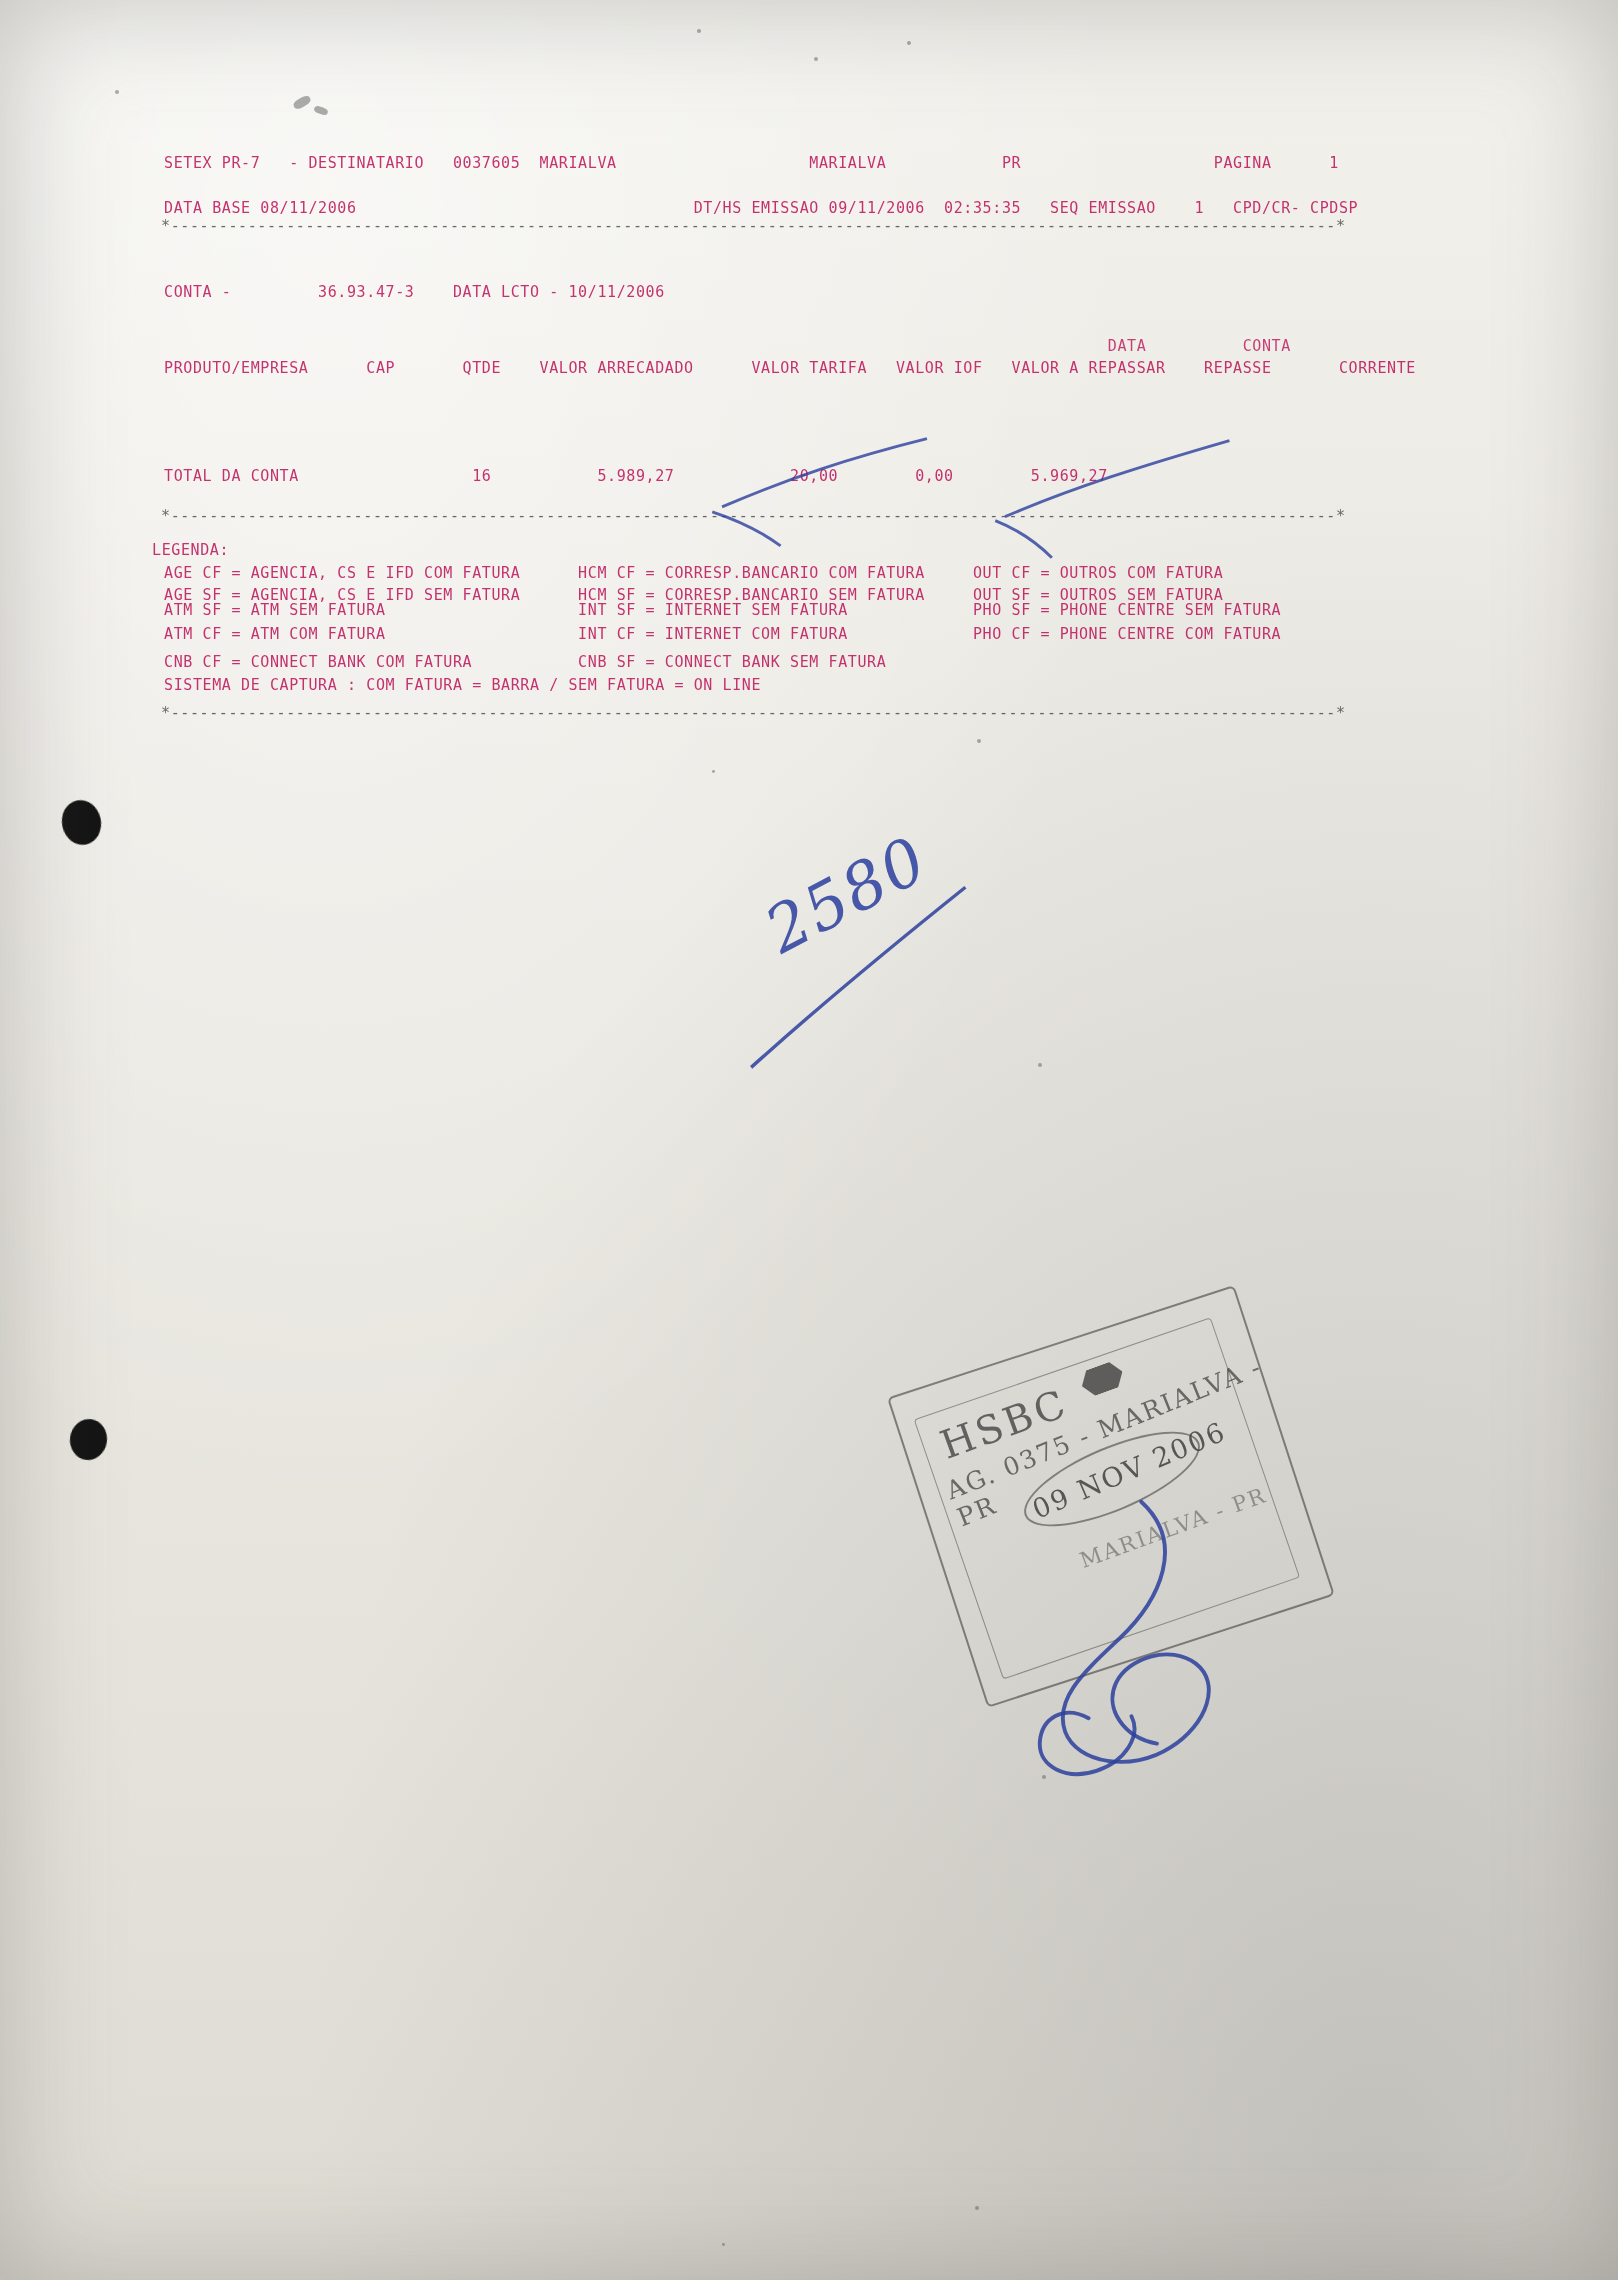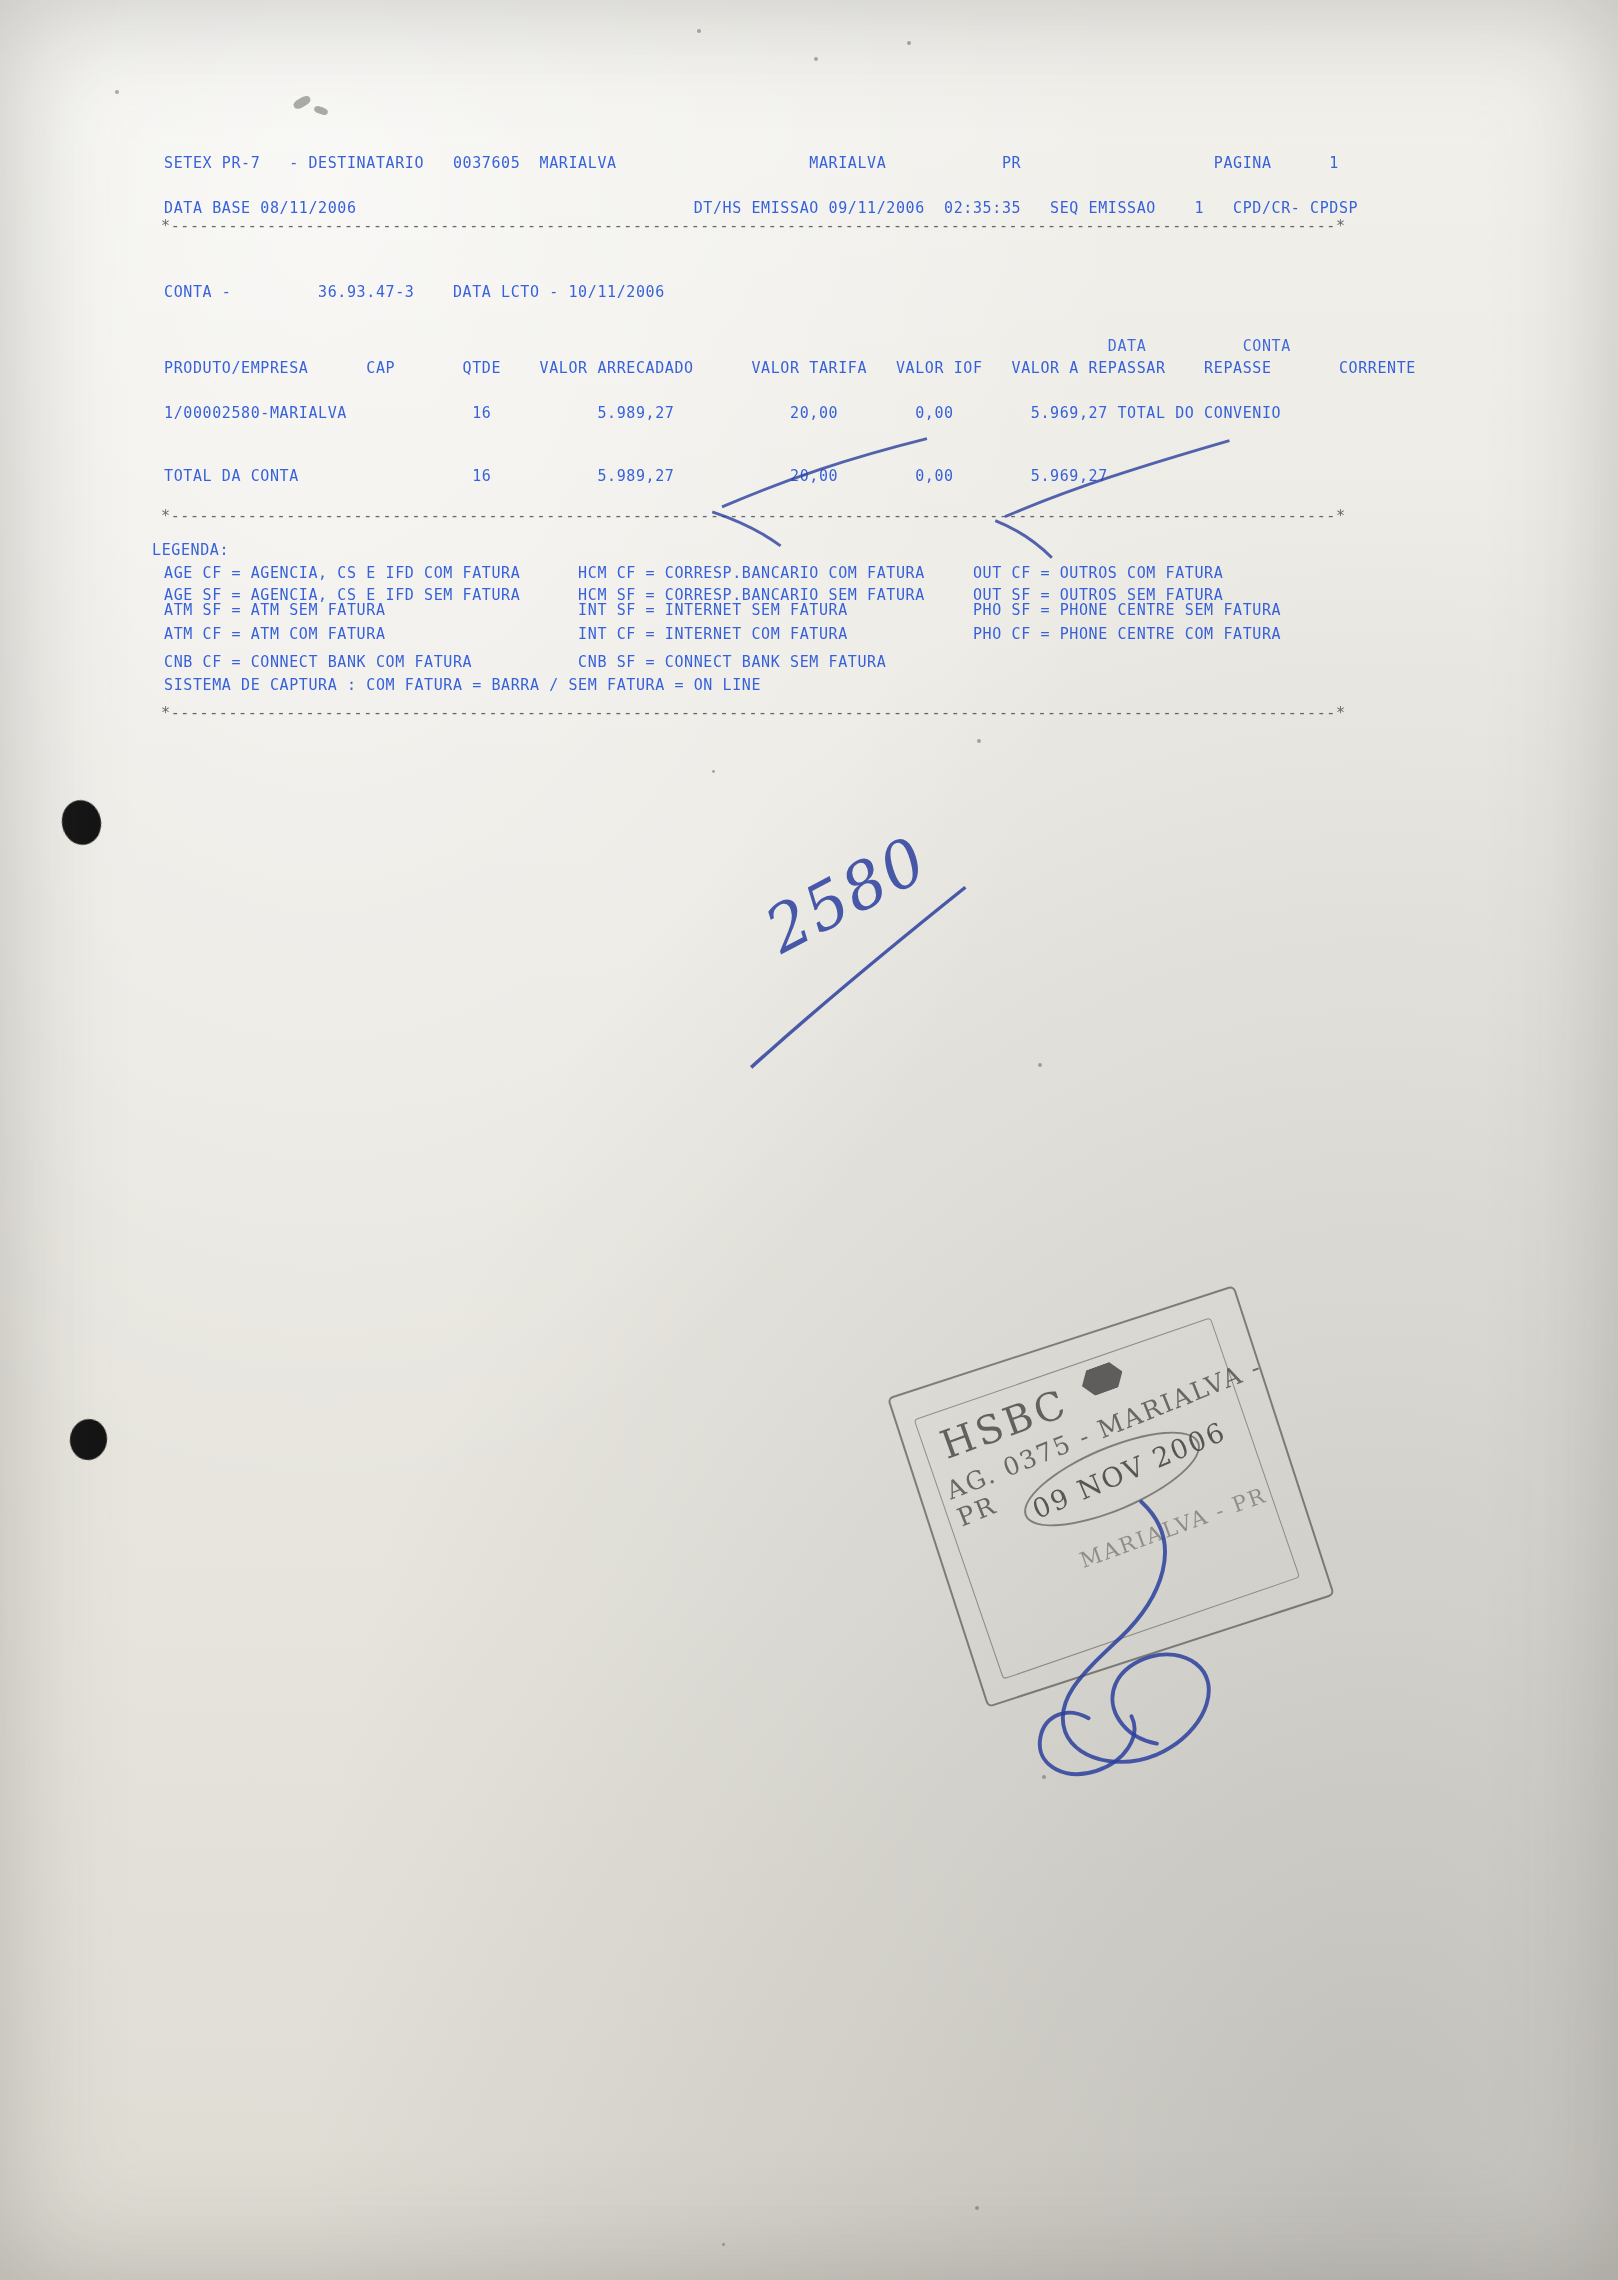--- a/index.html
+++ b/index.html
@@ -32,21 +32,21 @@
     pointer-events: none;
   }
   .doc {
     position: absolute;
     left: 0; top: 0;
     width: 1619px;
     height: 2280px;
   }
   .mono {
     position: absolute;
-    color: #1d4ed8;
+    color: #be185d;
     font-family: "DejaVu Sans Mono", "Liberation Mono", monospace;
     font-size: 15px;
     letter-spacing: 0.6px;
     line-height: 22.4px;
     white-space: pre;
     opacity: 0.88;
   }
   .dim { opacity: 0.82; }
   .rule {
     position: absolute;
@@ -234,21 +234,20 @@
   <div class="doc">
 
     <div class="mono" id="hdr-line1">SETEX PR-7   - DESTINATARIO   0037605  MARIALVA                    MARIALVA            PR                    PAGINA      1</div>
     <div class="mono" id="hdr-line3">DATA BASE 08/11/2006                                   DT/HS EMISSAO 09/11/2006  02:35:35   SEQ EMISSAO    1   CPD/CR- CPDSP</div>
     <div class="rule" id="rule-1">*-------------------------------------------------------------------------------------------------------------------------*</div>
 
     <div class="mono" id="conta-line">CONTA -         36.93.47-3    DATA LCTO - 10/11/2006</div>
 
     <div class="mono" id="col-head-2">PRODUTO/EMPRESA      CAP       QTDE    VALOR ARRECADADO      VALOR TARIFA   VALOR IOF   VALOR A REPASSAR    REPASSE       CORRENTE</div>
     <div class="mono dim" id="col-head-1">                                                                                                  DATA          CONTA</div>
-    <div class="mono" id="row-2">1/00002580-MARIALVA             16           5.989,27            20,00        0,00        5.969,27 TOTAL DO CONVENIO</div>
     <div class="mono" id="total-row">TOTAL DA CONTA                  16           5.989,27            20,00        0,00        5.969,27</div>
 
     <div class="rule" id="rule-2">*-------------------------------------------------------------------------------------------------------------------------*</div>
 
     <div class="mono" id="legenda-title">LEGENDA:</div>
     <div class="mono" id="leg-1">AGE CF = AGENCIA, CS E IFD COM FATURA      HCM CF = CORRESP.BANCARIO COM FATURA     OUT CF = OUTROS COM FATURA</div>
     <div class="mono" id="leg-2">AGE SF = AGENCIA, CS E IFD SEM FATURA      HCM SF = CORRESP.BANCARIO SEM FATURA     OUT SF = OUTROS SEM FATURA</div>
     <div class="mono" id="leg-3">ATM CF = ATM COM FATURA                    INT CF = INTERNET COM FATURA             PHO CF = PHONE CENTRE COM FATURA</div>
     <div class="mono" id="leg-4">ATM SF = ATM SEM FATURA                    INT SF = INTERNET SEM FATURA             PHO SF = PHONE CENTRE SEM FATURA</div>
     <div class="mono" id="leg-5">CNB CF = CONNECT BANK COM FATURA           CNB SF = CONNECT BANK SEM FATURA</div>

